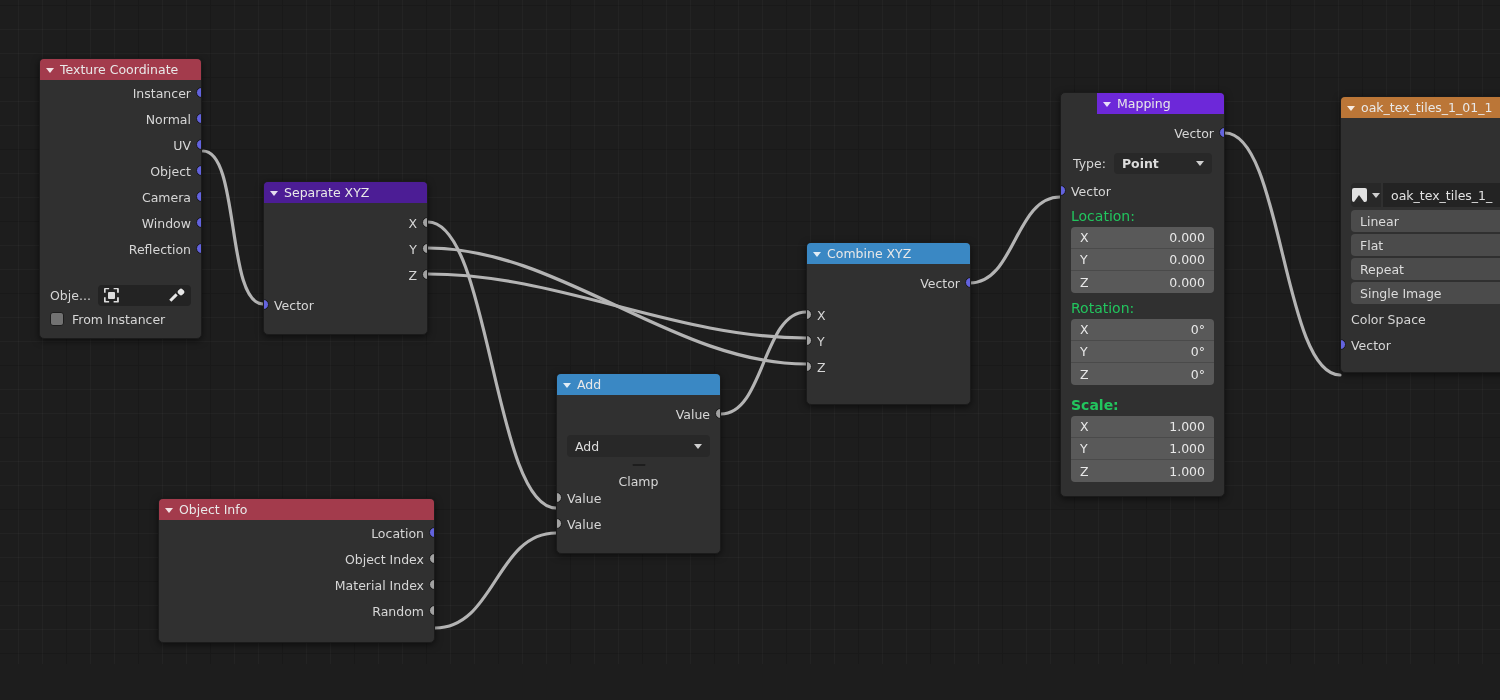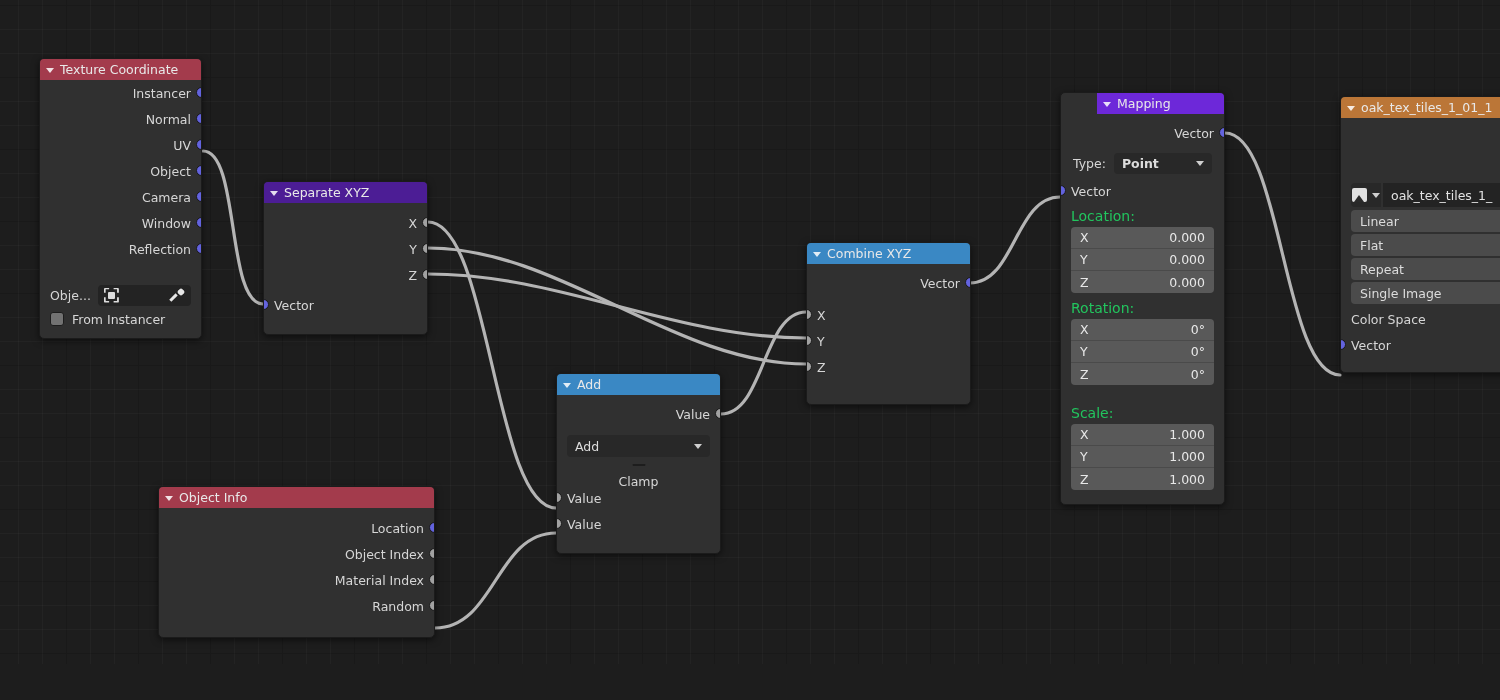--- a/index.html
+++ b/index.html
@@ -226,27 +226,27 @@
         <span class="lbl">Z</span>
         <span class="sock value" style="right:-6px;top:7px;"></span>
       </div>
       <div class="row in" style="margin-top:4px;">
         <span class="sock vector" style="left:-6px;top:7px;"></span>
         <span class="lbl">Vector</span>
       </div>
     </div>
   </div>
 
-  <div class="node" style="left:158px;top:486px;width:277px;">
+  <div class="node" style="left:158px;top:498px;width:277px;">
     <div class="node-header" style="background:#a33b4c;">
       <span class="tri"></span>
       <span class="lbl">Object Info</span>
     </div>
     <div class="node-body" style="padding-bottom:18px;">
-      <div class="row out" style="margin-top:7px;">
+      <div class="row out" style="margin-top:0;">
         <span class="lbl">Location</span>
         <span class="sock vector" style="right:-6px;top:7px;"></span>
       </div>
       <div class="row out">
         <span class="lbl">Object Index</span>
         <span class="sock value" style="right:-6px;top:7px;"></span>
       </div>
       <div class="row out">
         <span class="lbl">Material Index</span>
         <span class="sock value" style="right:-6px;top:7px;"></span>
@@ -359,21 +359,21 @@
         <div class="numrow">
           <span class="lbl">Y</span>
           <span class="lbl">0°</span>
         </div>
         <div class="numrow">
           <span class="lbl">Z</span>
           <span class="lbl">0°</span>
         </div>
       </div>
 
-      <div class="sectlabel" style="margin-top:16px;">Scale:</div>
+      <div class="sectlabel" style="margin-top:8px;font-weight:bold;">Scale:</div>
       <div class="numgroup">
         <div class="numrow">
           <span class="lbl">X</span>
           <span class="lbl">1.000</span>
         </div>
         <div class="numrow">
           <span class="lbl">Y</span>
           <span class="lbl">1.000</span>
         </div>
         <div class="numrow">

